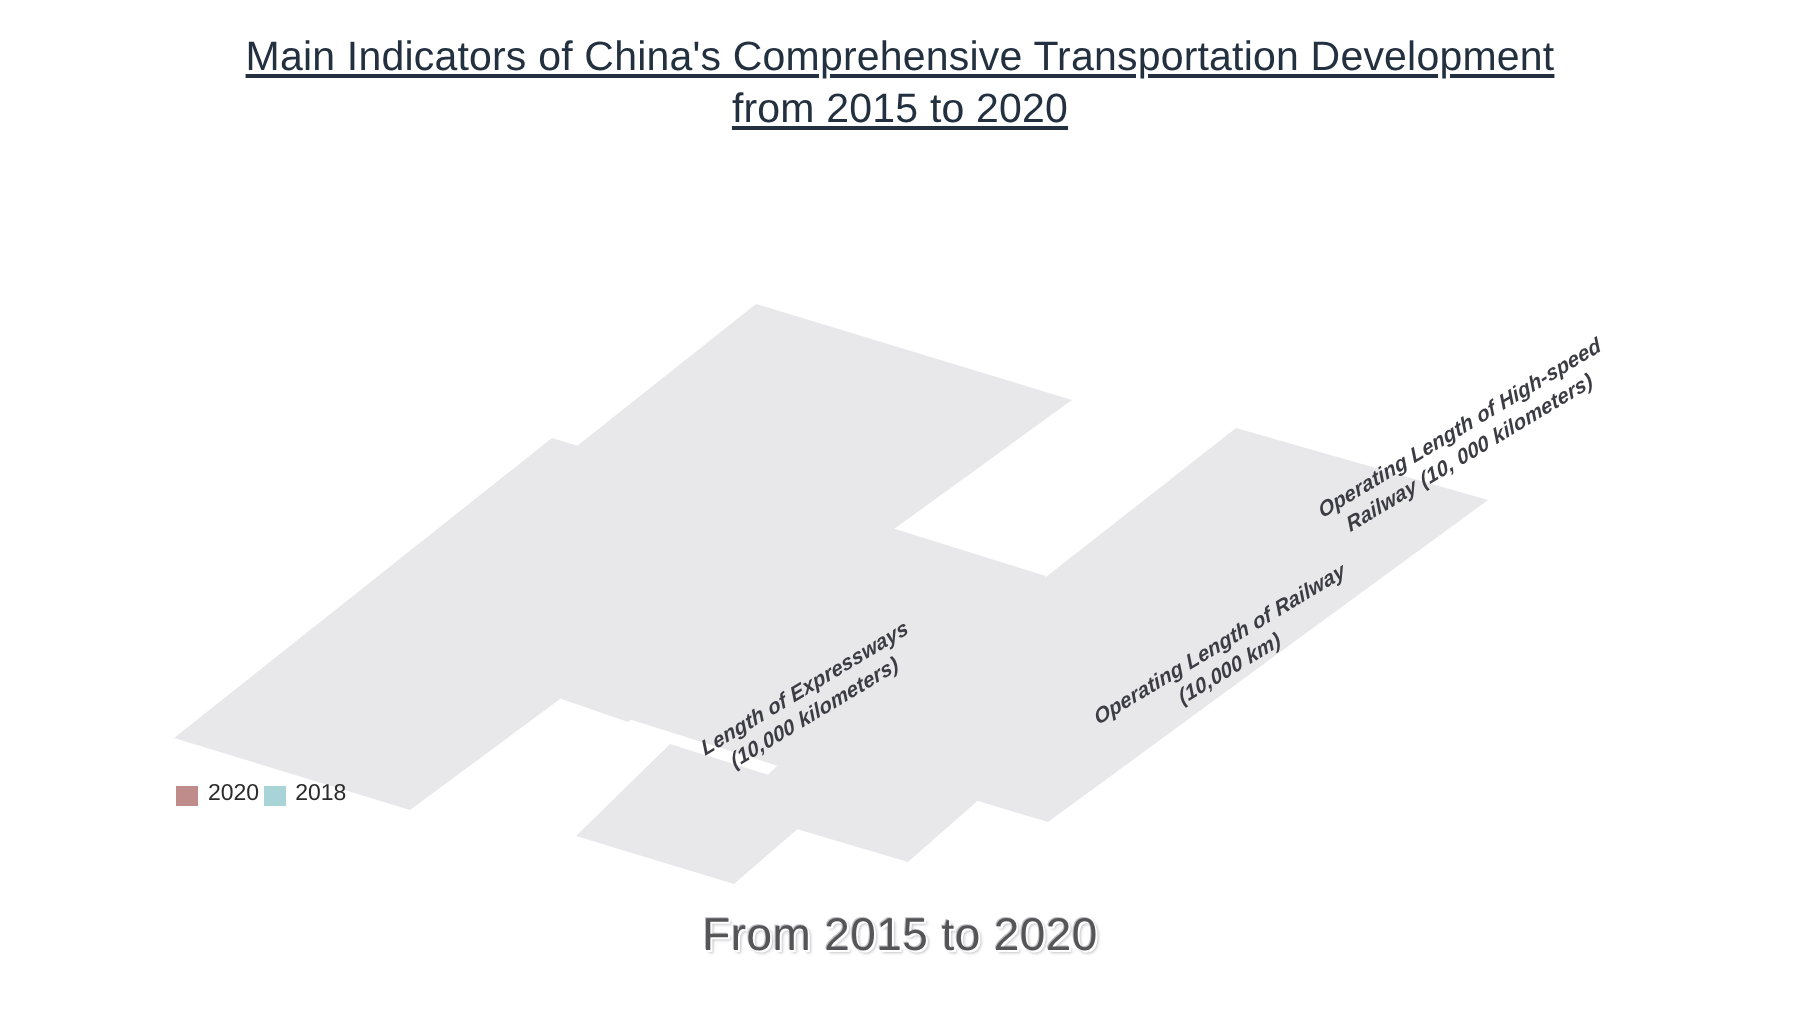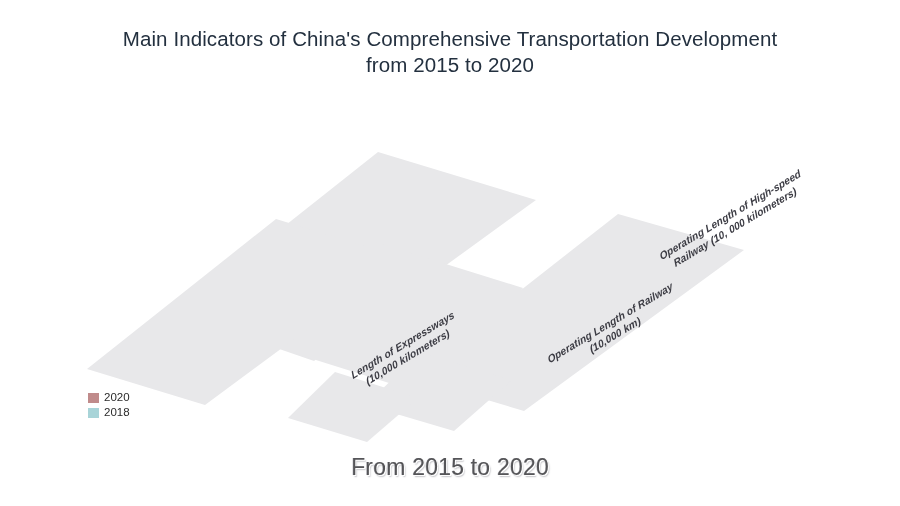--- a/index.html
+++ b/index.html
@@ -20,30 +20,31 @@
     position: absolute;
     inset: 0;
     background: #ffffff;
     overflow: hidden;
   }
 
   
   #chart-title {
     position: absolute;
     left: 0;
-    top: 26px;
+    top: 16px;
     width: 900px;
     text-align: center;
     color: #23303f;
     font-size: 20.5px;
     line-height: 26px;
     font-weight: 400;
     letter-spacing: .1px;
     white-space: pre-line;
     font-family: "Liberation Sans", sans-serif;
+    text-decoration: underline;
   }
 
   
   #plot-area {
     position: absolute;
     left: 0;
     top: 0;
     width: 900px;
     height: 460px;
     overflow: hidden;
@@ -86,21 +87,21 @@
     width: 215px;
     transform: rotate(-31deg) skewX(-9deg);
   }
 
   
   #legend {
     position: absolute;
     left: 88px;
     top: 391px;
     display: flex;
-    flex-direction: column;
+    flex-direction: row;
     gap: 2px;
     align-items: flex-end;
   }
   .legend-row {
     display: flex;
     align-items: center;
     gap: 5px;
     height: 13px;
   }
   .legend-swatch {

